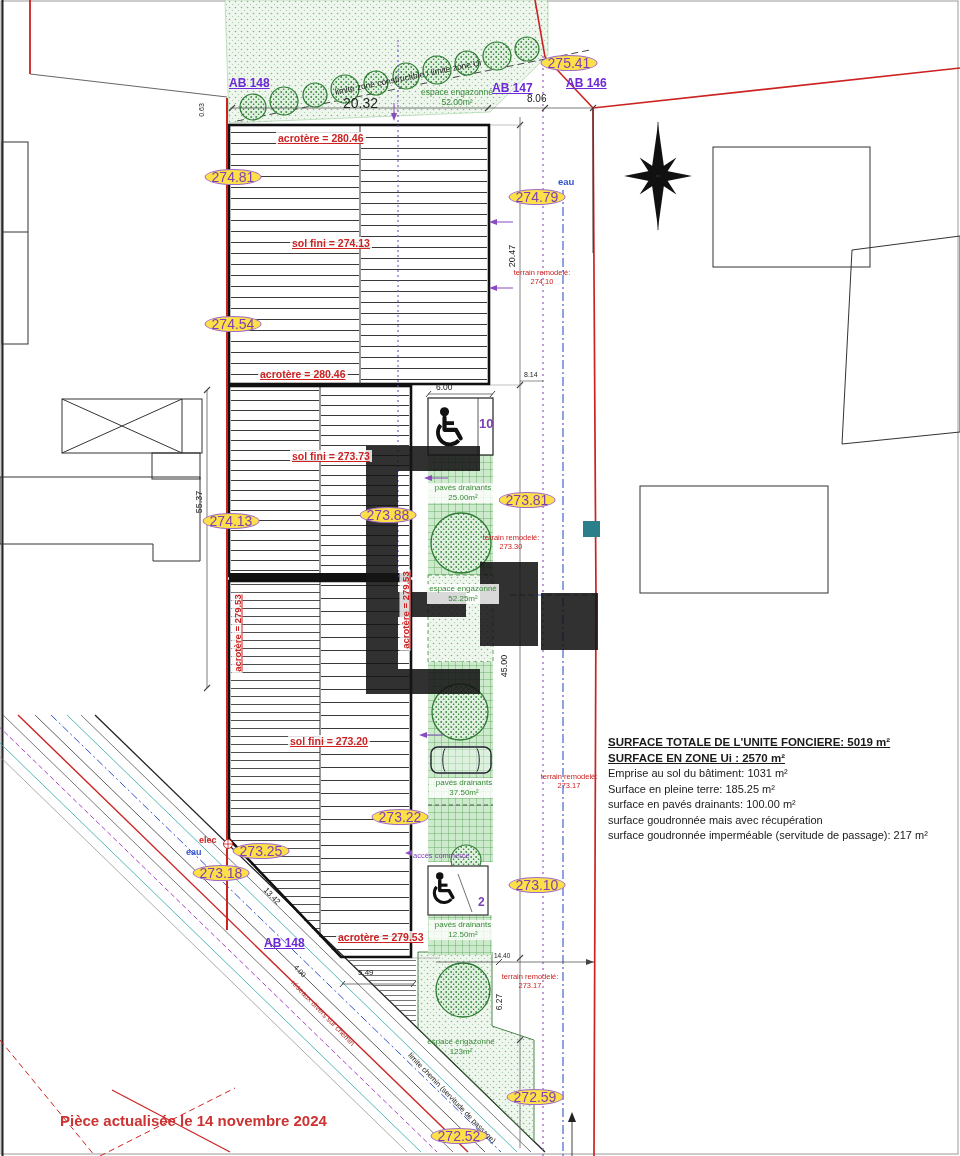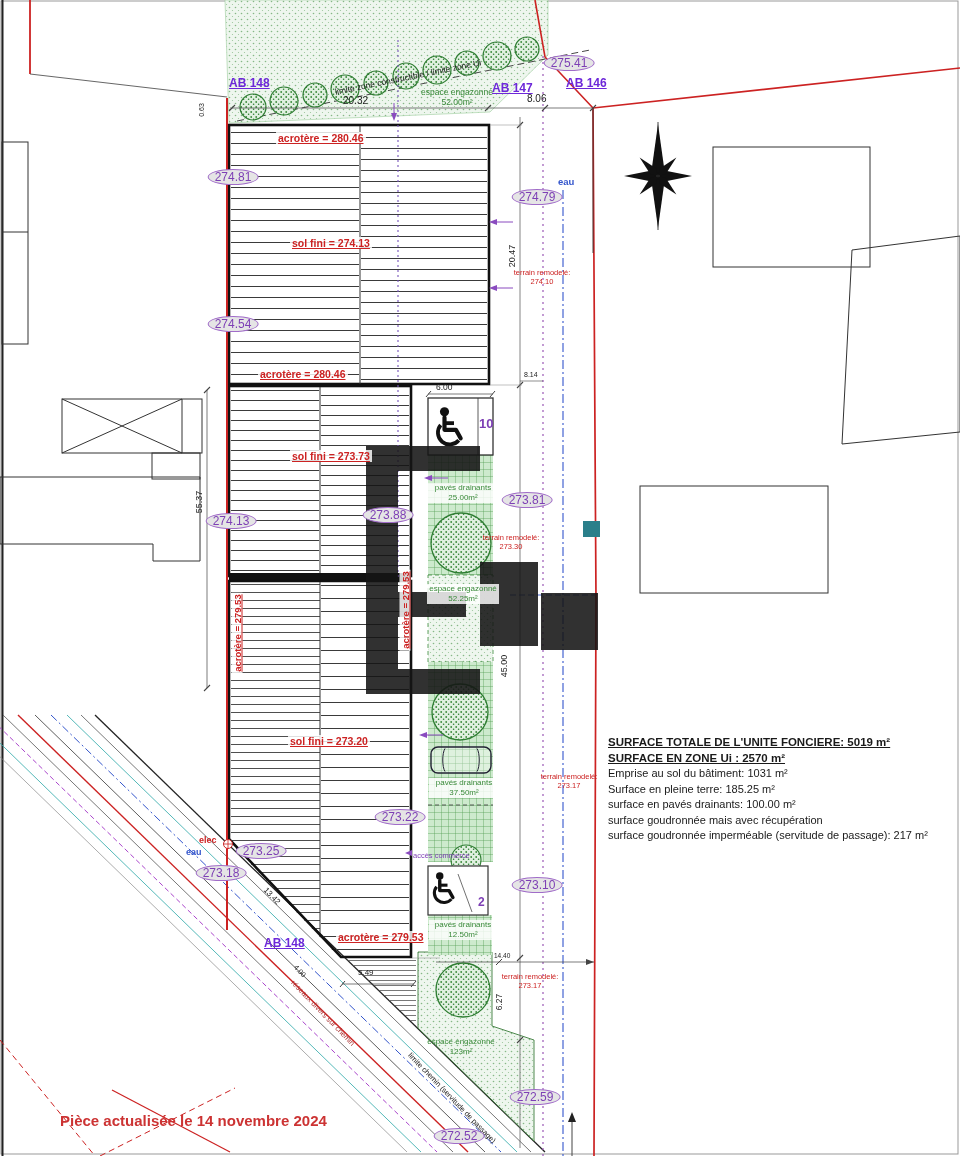--- a/index.html
+++ b/index.html
@@ -8,22 +8,22 @@
   #lines{position:absolute;left:0;top:0;z-index:1;}
   .abs{position:absolute;white-space:nowrap;z-index:2;}
   .halo{background:rgba(255,255,255,0.82);padding:0 2px;}
   .parcel{font-size:12px;font-weight:bold;color:#6d28d9;text-decoration:underline;}
   .red{color:#cc2222;font-weight:600;}
   .redu{color:#cc2222;font-weight:600;text-decoration:underline;}
   .grn{color:#3a8a3a;}
   .pur{color:#7d3fb5;}
   .blu{color:#3355cc;font-weight:600;}
   .dim{color:#222;}
-  .oval{border:1.2px solid #a06cc8;color:#7d3fb5;background:#e5e5e5;border-radius:50%;
-        padding:1px 6px;font-size:12px;transform:translate(-50%,-50%);line-height:12px;}
+  .oval{border:1.2px solid #a06cc8;color:#7d3fb5;background:#fde047;border-radius:50%;
+        padding:1px 6px;font-size:14px;transform:translate(-50%,-50%);line-height:12px;}
   .rot{transform:translate(-50%,-50%) rotate(-90deg);}
   .terrain{color:#cc2222;font-size:7.5px;text-align:center;line-height:9px;}
   .gblock{font-size:8px;text-align:center;line-height:10px;}
   .surf{color:#1a1a1a;font-size:11px;line-height:15.5px;}
   .surf .hd{font-weight:bold;text-decoration:underline;font-size:11.5px;}
 </style>
 </head>
 <body>
 
 <div id="plan">
@@ -347,21 +347,21 @@
     </div>
 
 <div class="abs blu" style="left:558px;top:176px;font-size:9.5px;">eau</div>
 <div class="abs blu" style="left:186px;top:847px;font-size:9px;">eau</div>
 <div class="abs red" style="left:199px;top:835px;font-size:9px;">elec</div>
 
 <div class="abs pur" style="left:413px;top:851px;font-size:7.5px;">accès commerce</div>
 <div class="abs pur" style="left:479px;top:416px;font-size:13px;font-weight:bold;">10</div>
 <div class="abs pur" style="left:478px;top:895px;font-size:12px;font-weight:bold;">2</div>
 
-<div class="abs dim" style="left:343px;top:95px;font-size:10px;">20.32</div>
+<div class="abs dim" style="left:343px;top:95px;font-size:14px;">20.32</div>
 <div class="abs dim" style="left:527px;top:93px;font-size:10px;">8.06</div>
 <div class="abs dim rot" style="left:201px;top:110px;font-size:7px;">0.63</div>
 <div class="abs dim rot" style="left:512px;top:256px;font-size:9px;">20.47</div>
 <div class="abs dim" style="left:524px;top:371px;font-size:7px;">8.14</div>
 <div class="abs dim" style="left:436px;top:382px;font-size:8.5px;">6.00</div>
 <div class="abs dim rot" style="left:199px;top:502px;font-size:9px;">55.37</div>
 <div class="abs dim rot" style="left:504px;top:666px;font-size:9px;">45.00</div>
 <div class="abs dim" style="left:358px;top:968px;font-size:8px;">5.49</div>
 <div class="abs dim" style="left:272px;top:896px;font-size:8px;transform:translate(-50%,-50%) rotate(46deg);">13.42</div>
 <div class="abs dim" style="left:300px;top:971px;font-size:7px;transform:translate(-50%,-50%) rotate(46deg);">4.00</div>

